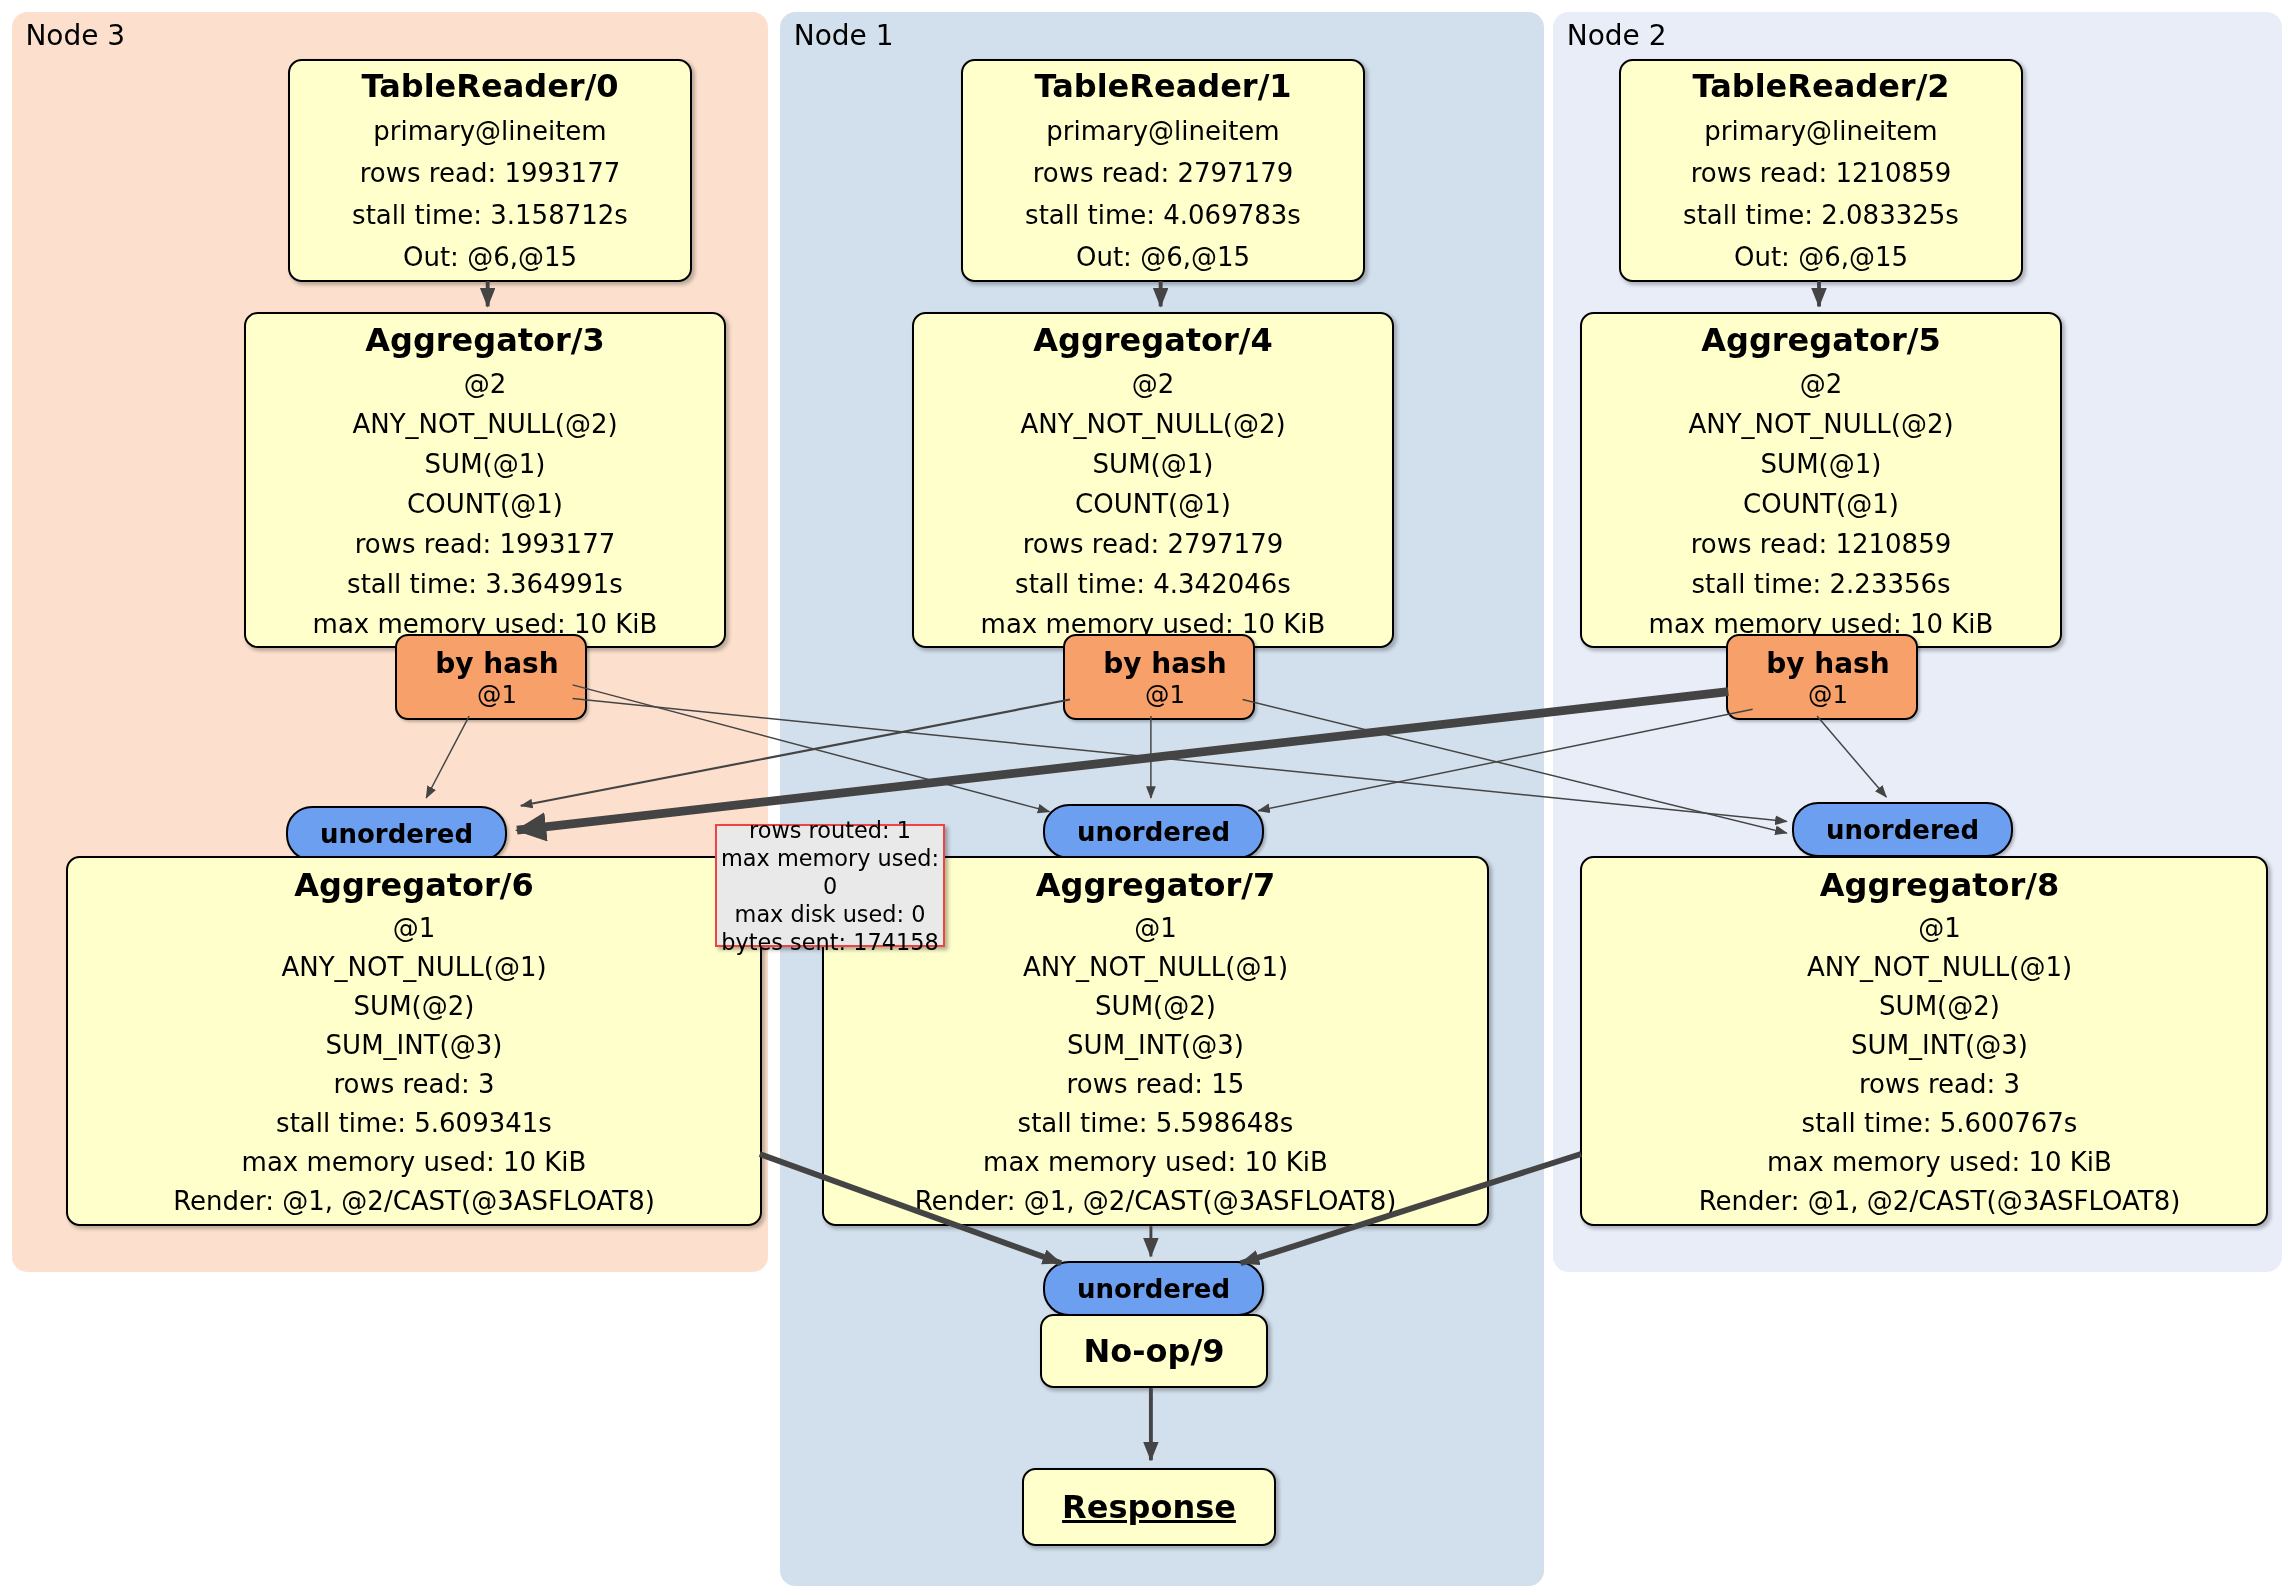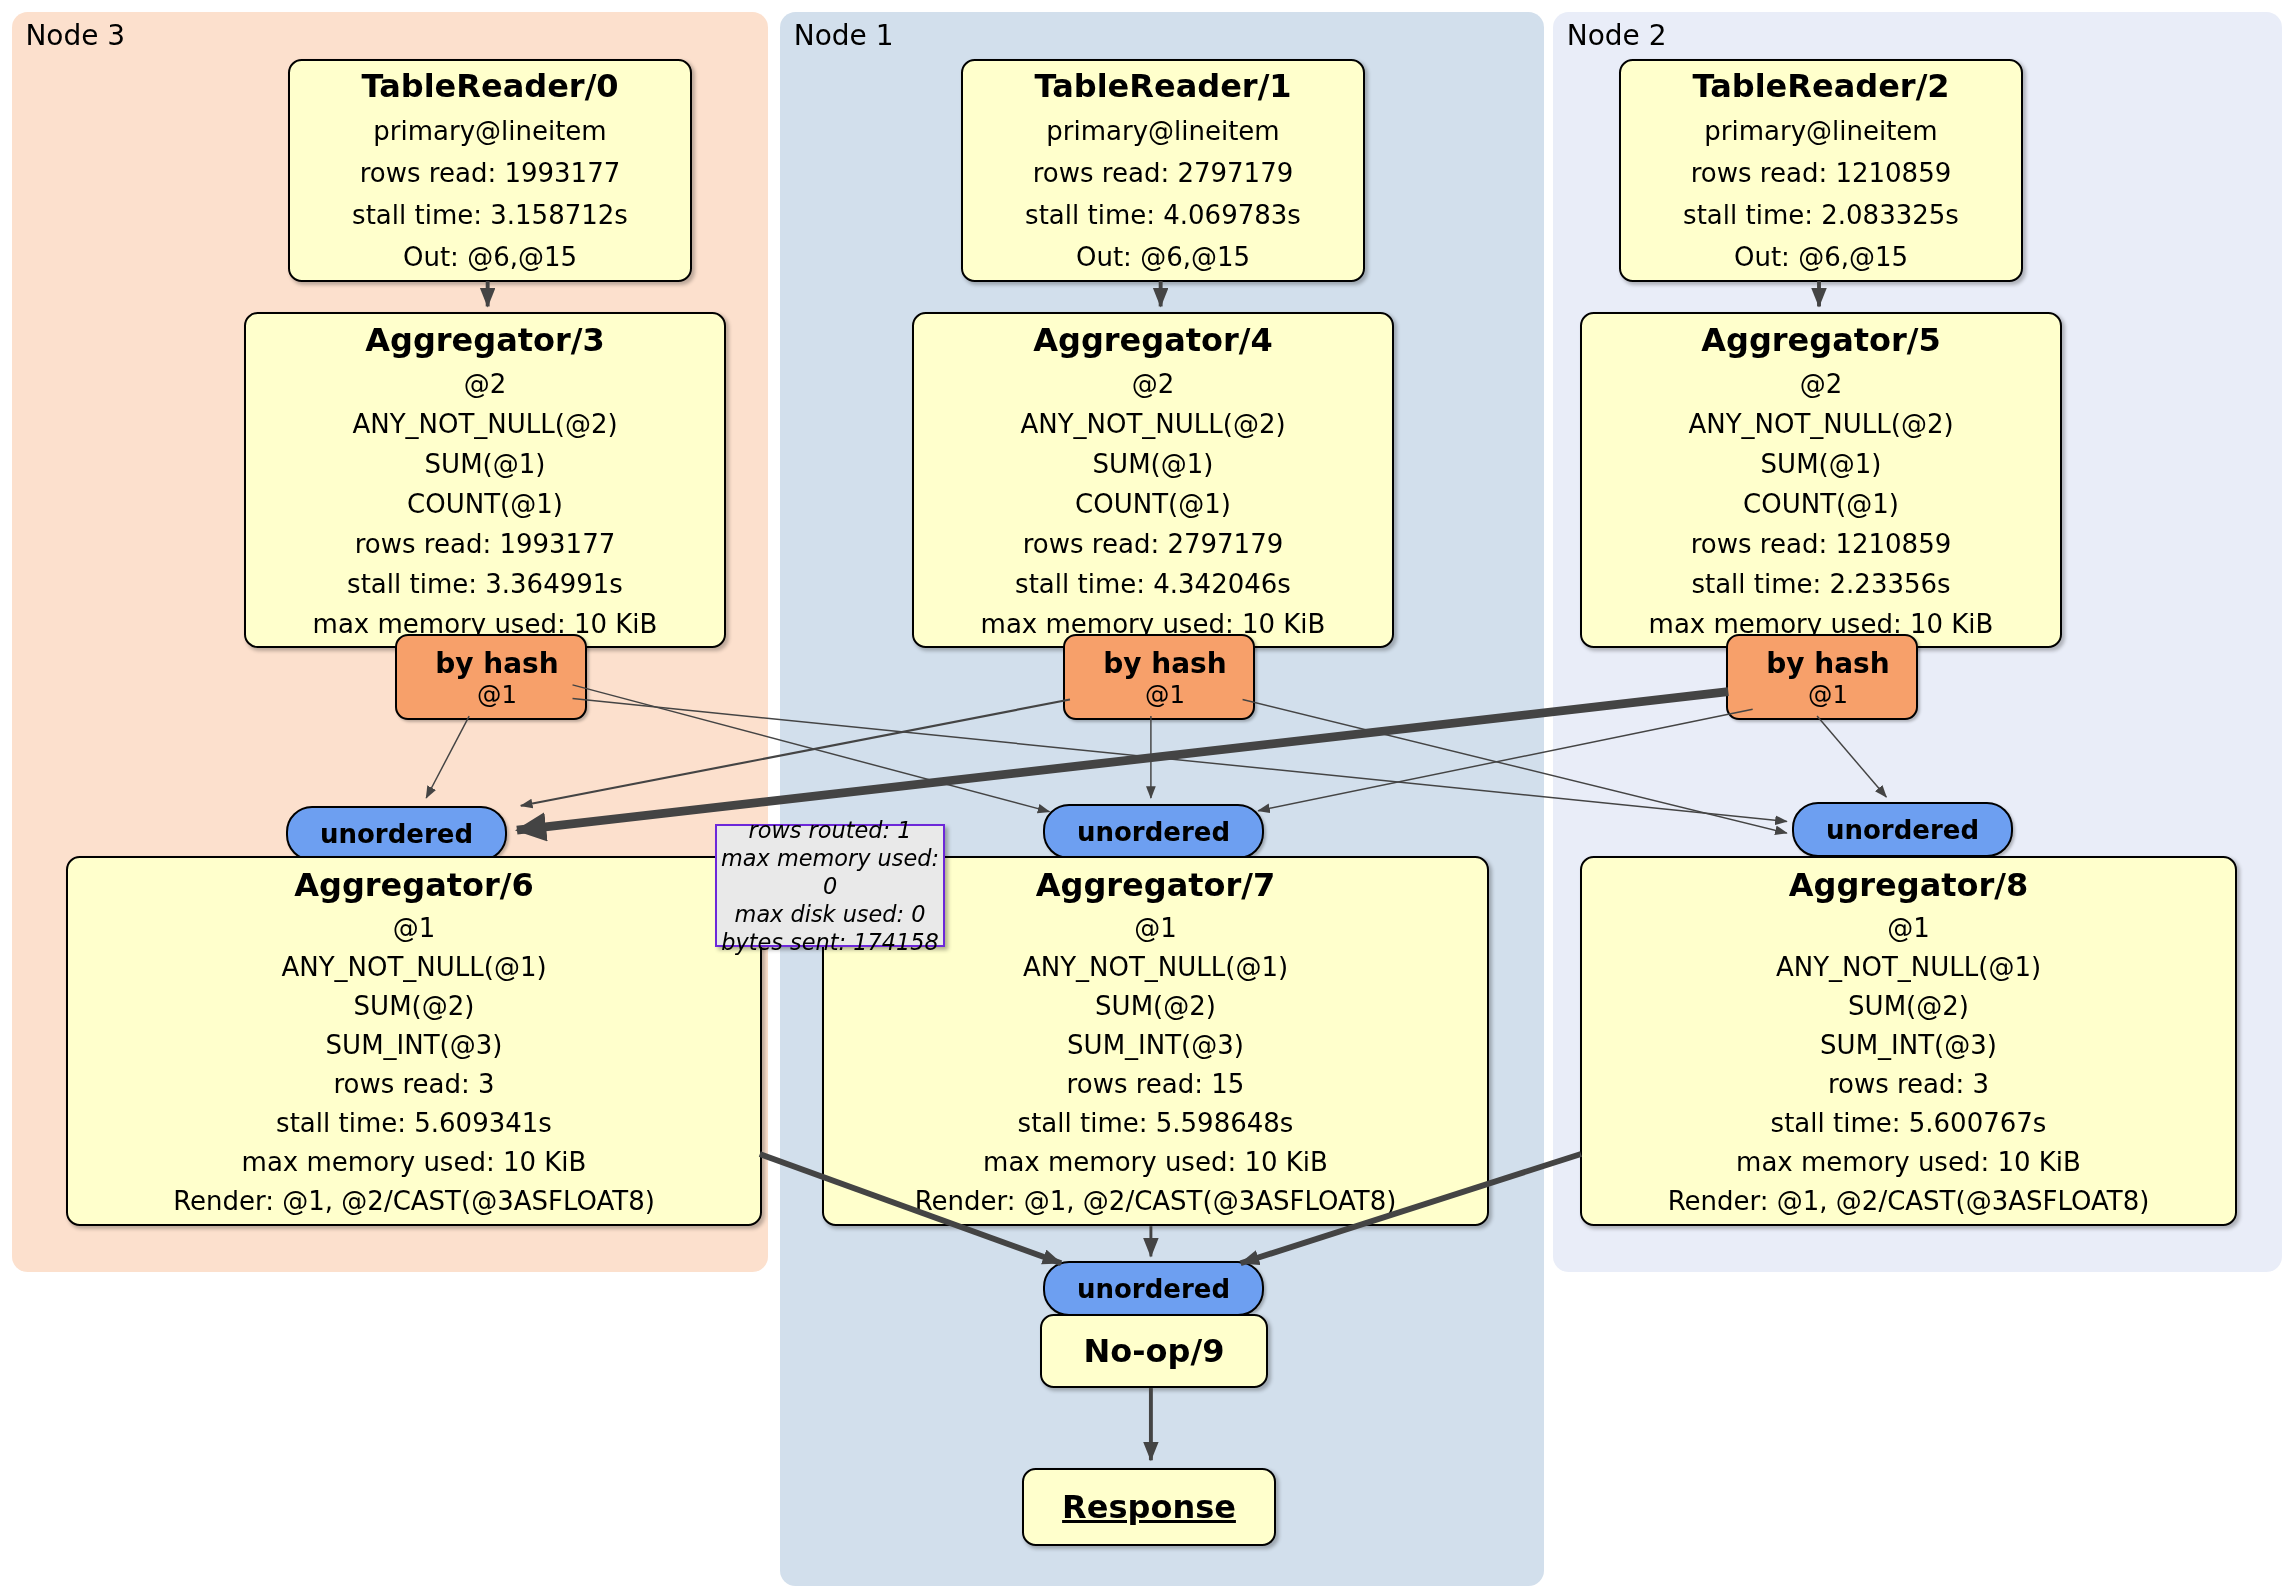--- a/index.html
+++ b/index.html
@@ -19,23 +19,23 @@
   .nbox.tr .l{line-height:42px;}
   .pill{position:absolute;border:2.4px solid #000;display:flex;flex-direction:column;
         justify-content:center;align-items:center;text-align:center;z-index:2;
         box-shadow:2px 2px 2.9px rgba(0,0,0,0.25);}
   .byhash{background:var(--router_bg,#f7a06a);border-radius:13px;padding-left:12px;}
   .byhash .t{font-weight:bold;font-size:28px;line-height:35px;}
   .byhash .s{font-size:24.4px;line-height:27px;}
   .unordered{background:var(--sync_bg,#6d9ff1);border-radius:26px;font-weight:bold;font-size:26px;}
   .edges{position:absolute;left:0;top:0;z-index:3;pointer-events:none;}
   .edges line{pointer-events:stroke;}
-  .tooltip{position:absolute;background:var(--tooltip_bg,#e9e9e9);border:2px solid #6d28d9;
+  .tooltip{position:absolute;background:var(--tooltip_bg,#e9e9e9);border:2px solid #ef4444;
            display:flex;flex-direction:column;justify-content:center;align-items:center;text-align:center;
-           font-size:22.4px;line-height:28px;z-index:5;box-shadow:2.9px 2.9px 3.9px rgba(0,0,0,0.3);font-style:italic;}
+           font-size:22.4px;line-height:28px;z-index:5;box-shadow:2.9px 2.9px 3.9px rgba(0,0,0,0.3);}
 </style>
 </head>
 <body>
 
 <div class="stage">
 
   <div class="group g-node3" style="left:11.7px;top:11.7px;width:756px;height:1260px;">
     <div class="glabel">Node 3</div>
   </div>
   <div class="group g-node1" style="left:780px;top:11.7px;width:764px;height:1574px;">
@@ -134,21 +134,21 @@
     <div class="l">stall time: 2.23356s</div>
     <div class="l">max memory used: 10 KiB</div>
   </div>
   <div class="pill byhash" style="left:1726px;top:634px;width:176px;height:82px;">
     <div class="t">by hash</div>
     <div class="s">@1</div>
   </div>
   <div class="pill unordered" style="left:1792px;top:802px;width:217px;height:51px;">
     <div>unordered</div>
   </div>
-  <div class="nbox small-lines" style="left:1580px;top:856px;width:653px;height:366px;">
+  <div class="nbox small-lines" style="left:1580px;top:856px;width:653px;height:366px;padding-left:31px;">
     <div class="t">Aggregator/8</div>
     <div class="l">@1</div>
     <div class="l">ANY_NOT_NULL(@1)</div>
     <div class="l">SUM(@2)</div>
     <div class="l">SUM_INT(@3)</div>
     <div class="l">rows read: 3</div>
     <div class="l">stall time: 5.600767s</div>
     <div class="l">max memory used: 10 KiB</div>
     <div class="l">Render: @1, @2/CAST(@3ASFLOAT8)</div>
   </div>

